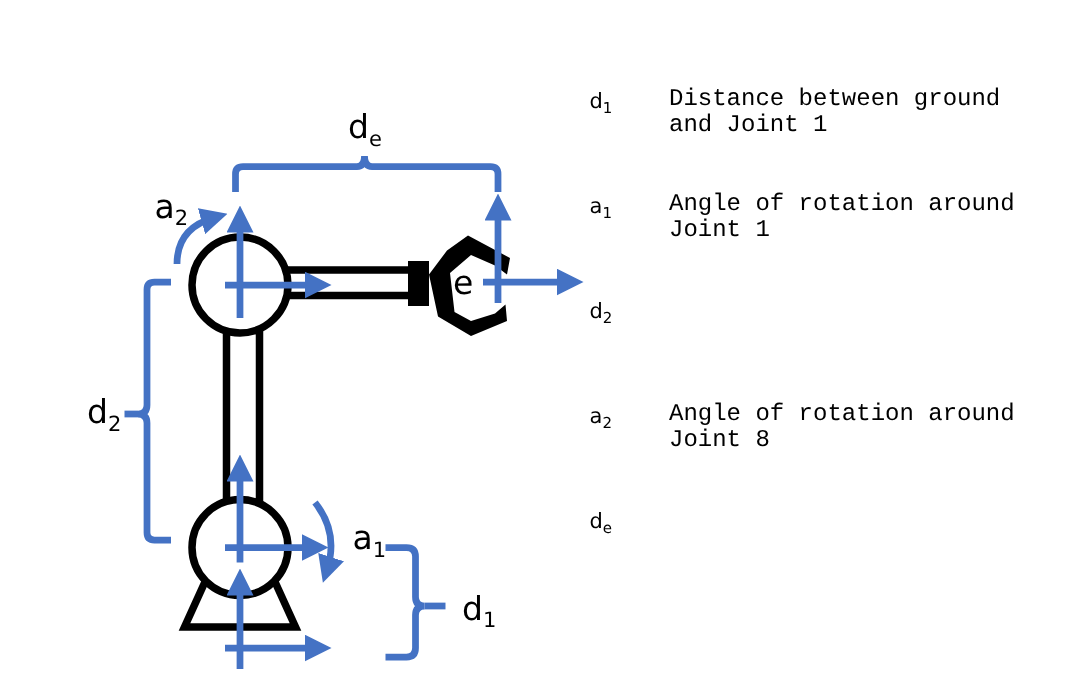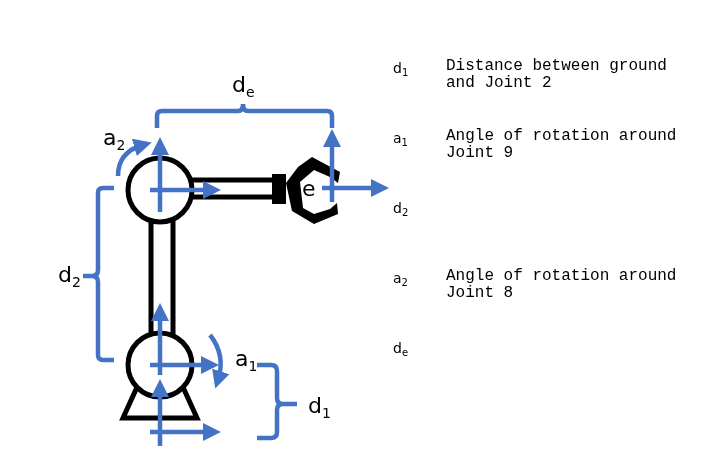--- a/index.html
+++ b/index.html
@@ -73,25 +73,25 @@
   <text class="lbl" x="232" y="92"><tspan>d</tspan><tspan class="sub" dy="5">e</tspan></text>
   <text class="lbl" x="103" y="145"><tspan>a</tspan><tspan class="sub" dy="5">2</tspan></text>
   <text class="lbl" x="58" y="282"><tspan>d</tspan><tspan class="sub" dy="5">2</tspan></text>
   <text class="lbl" x="235" y="366"><tspan>a</tspan><tspan class="sub" dy="5">1</tspan></text>
   <text class="lbl" x="308" y="413"><tspan>d</tspan><tspan class="sub" dy="5">1</tspan></text>
 </svg>
 
 <div class="legend">
   <div class="legend-row">
     <span class="sym"><span>d</span><sub>1</sub></span>
-    <div class="desc"><span>Distance between ground</span><br><span>and Joint 2</span></div>
+    <div class="desc"><span>Distance between ground</span><br><span>and Joint 1</span></div>
   </div>
   <div class="legend-row">
     <span class="sym"><span>a</span><sub>1</sub></span>
-    <div class="desc"><span>Angle of rotation around</span><br><span>Joint 9</span></div>
+    <div class="desc"><span>Angle of rotation around</span><br><span>Joint 1</span></div>
   </div>
   <div class="legend-row">
     <span class="sym"><span>d</span><sub>2</sub></span>
   </div>
   <div class="legend-row">
     <span class="sym"><span>a</span><sub>2</sub></span>
     <div class="desc"><span>Angle of rotation around</span><br><span>Joint 8</span></div>
   </div>
   <div class="legend-row">
     <span class="sym"><span>d</span><sub>e</sub></span>

